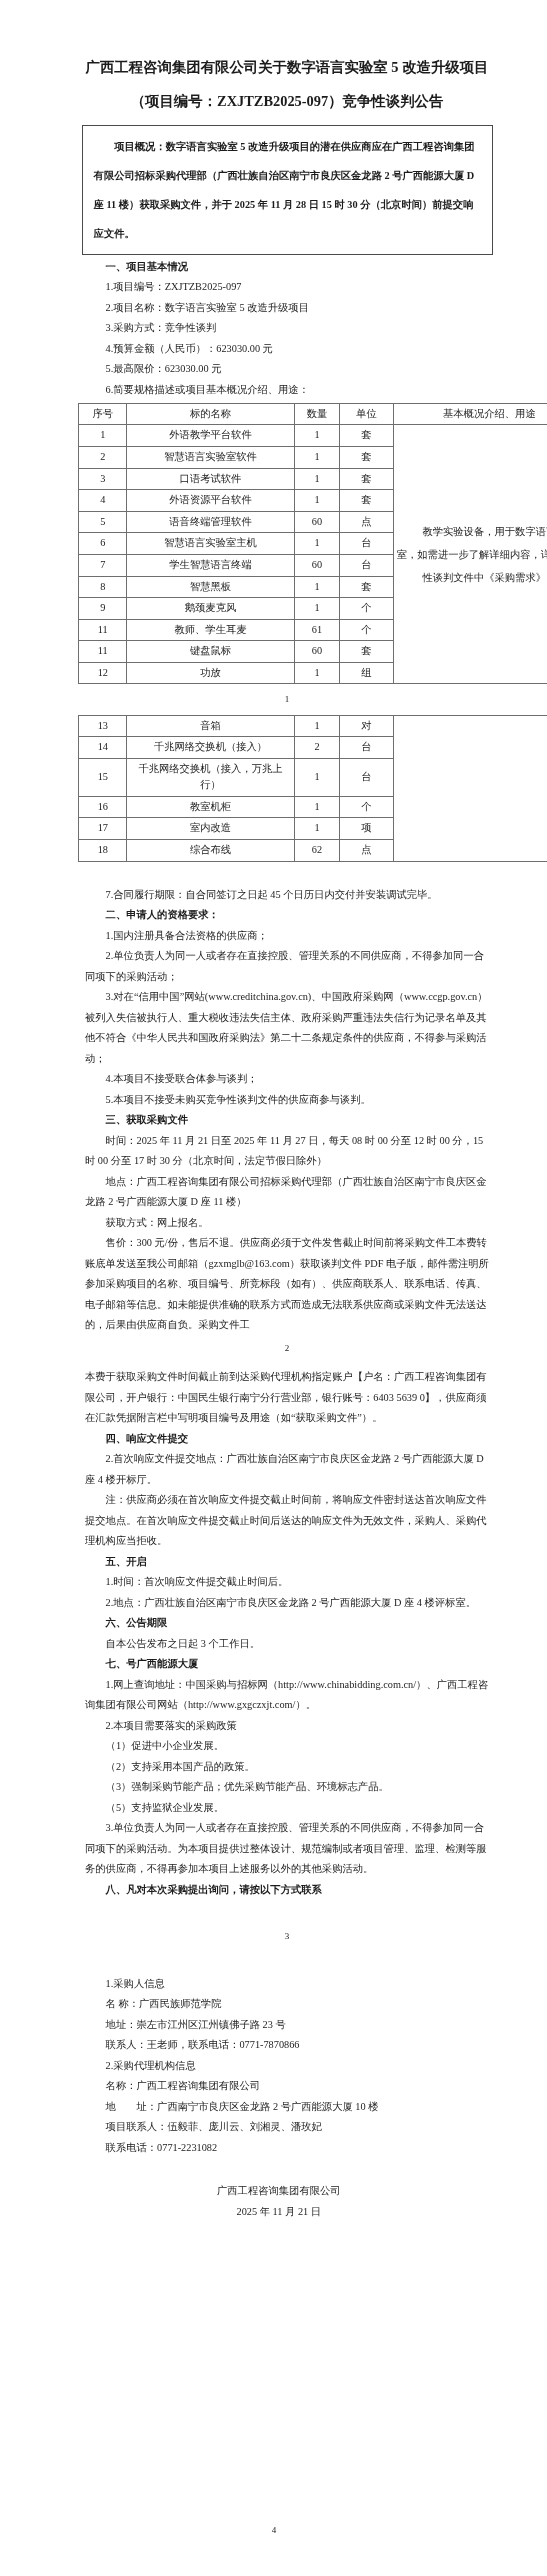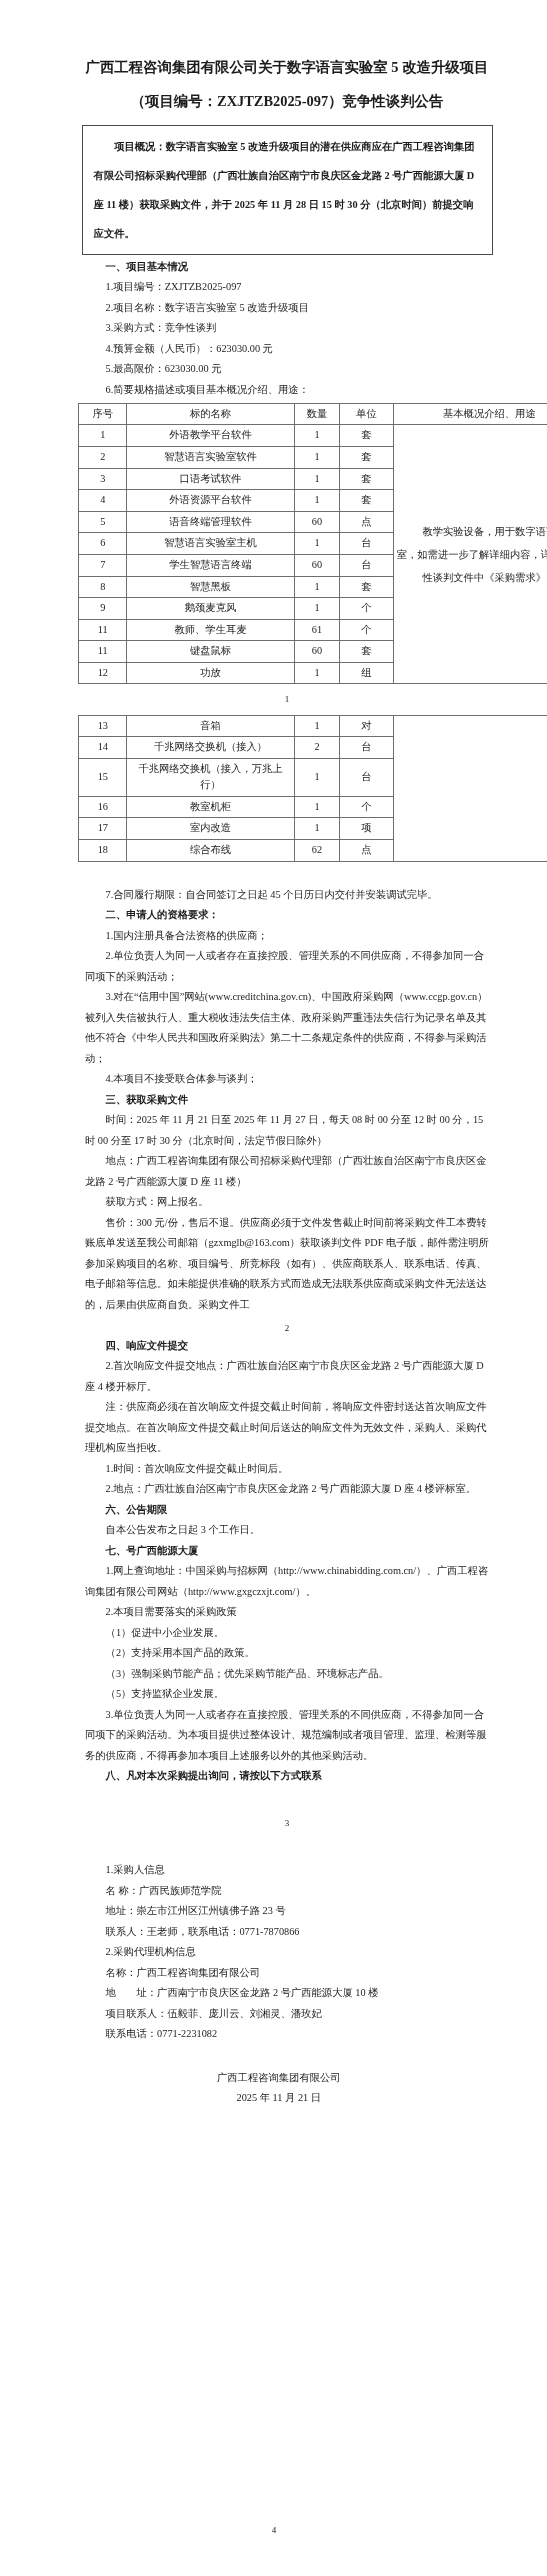--- a/index.html
+++ b/index.html
@@ -223,34 +223,37 @@
     </tbody>
       </table>
 
     <p class="mt34">7.合同履行期限：自合同签订之日起 45 个日历日内交付并安装调试完毕。</p>
 
     <p class="bold">二、申请人的资格要求：</p>
     <p>1.国内注册具备合法资格的供应商；</p>
     <p>2.单位负责人为同一人或者存在直接控股、管理关系的不同供应商，不得参加同一合同项下的采购活动；</p>
     <p>3.对在“信用中国”网站(www.creditchina.gov.cn)、中国政府采购网（www.ccgp.gov.cn）被列入失信被执行人、重大税收违法失信主体、政府采购严重违法失信行为记录名单及其他不符合《中华人民共和国政府采购法》第二十二条规定条件的供应商，不得参与采购活动；</p>
     <p>4.本项目不接受联合体参与谈判；</p>
+    <p>5.本项目不接受未购买竞争性谈判文件的供应商参与谈判。</p>
 
     <p class="bold">三、获取采购文件</p>
     <p>时间：2025 年 11 月 21 日至 2025 年 11 月 27 日，每天 08 时 00 分至 12 时 00 分，15 时 00 分至 17 时 30 分（北京时间，法定节假日除外）</p>
     <p>地点：广西工程咨询集团有限公司招标采购代理部（广西壮族自治区南宁市良庆区金龙路 2 号广西能源大厦 D 座 11 楼）</p>
     <p>获取方式：网上报名。</p>
     <p>售价：300 元/份，售后不退。供应商必须于文件发售截止时间前将采购文件工本费转账底单发送至我公司邮箱（gzxmglb@163.com）获取谈判文件 PDF 电子版，邮件需注明所参加采购项目的名称、项目编号、所竞标段（如有）、供应商联系人、联系电话、传真、电子邮箱等信息。如未能提供准确的联系方式而造成无法联系供应商或采购文件无法送达的，后果由供应商自负。采购文件工</p>
 
     <p class="pagenum" style="margin-top:6.8px;">2</p>
 
+    <p class="flush mt16">本费于获取采购文件时间截止前到达采购代理机构指定账户【户名：广西工程咨询集团有限公司，开户银行：中国民生银行南宁分行营业部，银行账号：6403 5639 0】，供应商须在汇款凭据附言栏中写明项目编号及用途（如“获取采购文件”）。</p>
 
     <p class="bold">四、响应文件提交</p>
     <p>2.首次响应文件提交地点：广西壮族自治区南宁市良庆区金龙路 2 号广西能源大厦 D 座 4 楼开标厅。</p>
     <p>注：供应商必须在首次响应文件提交截止时间前，将响应文件密封送达首次响应文件提交地点。在首次响应文件提交截止时间后送达的响应文件为无效文件，采购人、采购代理机构应当拒收。</p>
 
+    <p class="bold">五、开启</p>
     <p>1.时间：首次响应文件提交截止时间后。</p>
     <p>2.地点：广西壮族自治区南宁市良庆区金龙路 2 号广西能源大厦 D 座 4 楼评标室。</p>
 
     <p class="bold">六、公告期限</p>
     <p>自本公告发布之日起 3 个工作日。</p>
 
     <p class="bold">七、号广西能源大厦</p>
     <p>1.网上查询地址：中国采购与招标网（http://www.chinabidding.com.cn/）、广西工程咨询集团有限公司网站（http://www.gxgczxjt.com/）。</p>
     <p>2.本项目需要落实的采购政策</p>
     <p>（1）促进中小企业发展。</p>

